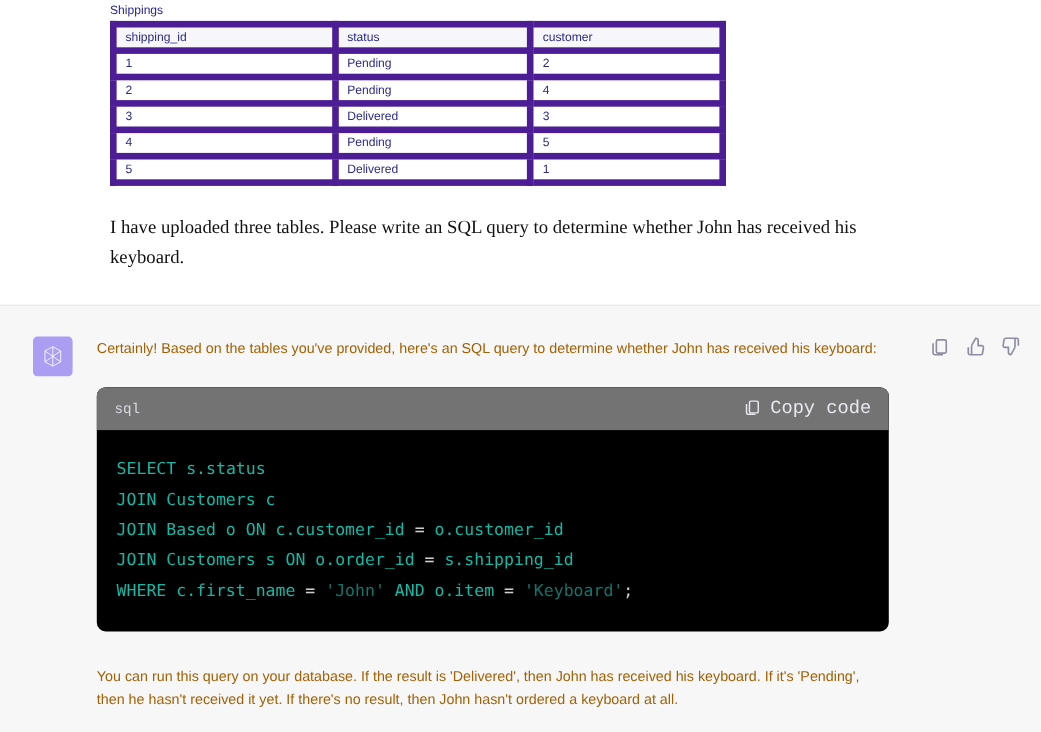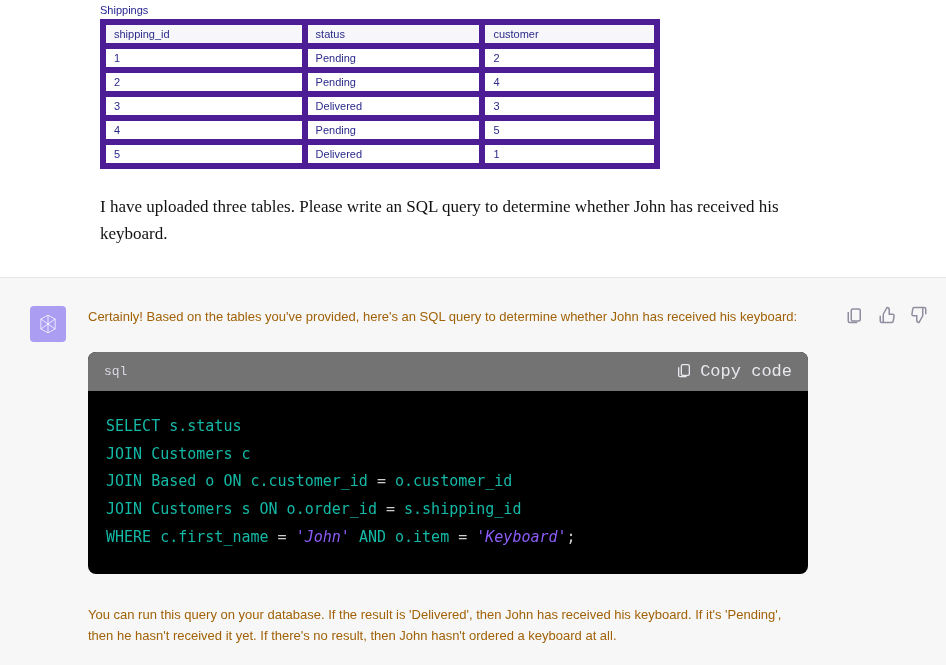--- a/index.html
+++ b/index.html
@@ -105,21 +105,21 @@
     padding: 22px 18px;
     font-family: ui-monospace, Menlo, Consolas, monospace;
     font-size: 15px;
     line-height: 1.85;
     color: #e6e6e6;
     white-space: pre;
   }
   .kw { color: #14b8a6; margin-top: 18px; }
   .id { color: #14b8a6; }
   .op { color: #cfcfcf; }
-  .str { color: #8b5cf6; font-style: italic; }
+  .str { color: #0f766e; }
   .actions {
     position: absolute;
     right: 18px;
     top: 28px;
     display: flex;
     gap: 14px;
   }
   .action-icon {
     width: 18px;
     height: 18px;

